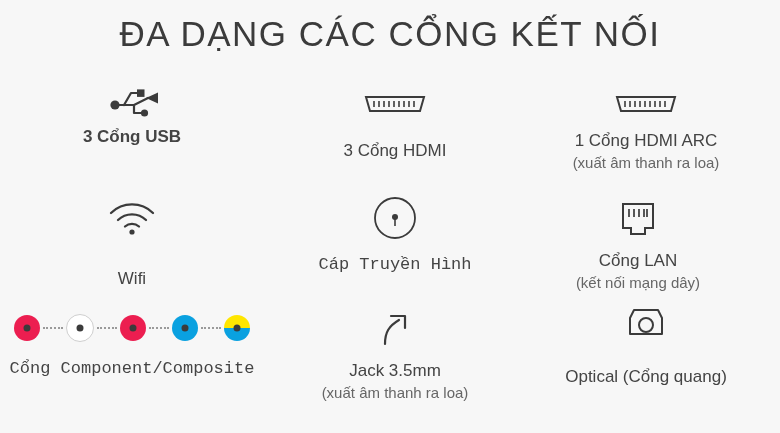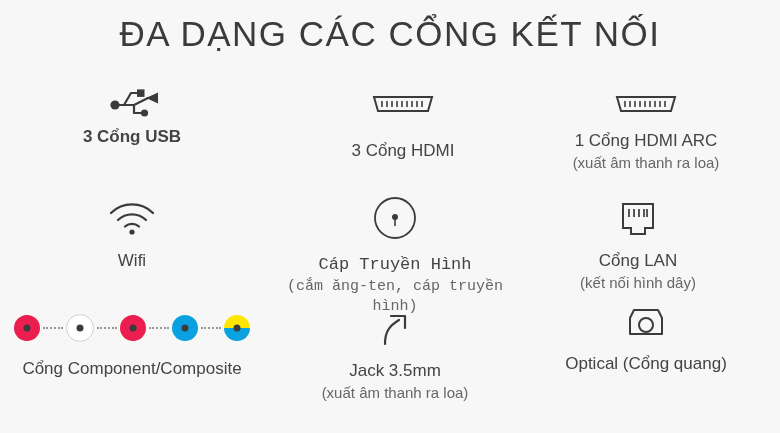--- a/index.html
+++ b/index.html
@@ -47,26 +47,26 @@
   }
   .sub {
     font-size: 15px;
     color: #666;
     line-height: 1.3;
     margin-top: 2px;
   }
 
   
   #cell-usb      { top: 78px;  left: 2px; font-weight: bold; }
-  #cell-hdmi     { top: 82px;  left: 273px; }
+  #cell-hdmi     { top: 82px;  left: 265px; }
   #cell-hdmiarc  { top: 82px;  left: 516px; }
   #cell-wifi     { top: 196px; left: 2px; }
   #cell-cable    { top: 190px; left: 265px; font-family: Liberation Mono, monospace; }
   #cell-lan      { top: 194px; left: 508px; }
-  #cell-component{ top: 306px; left: 2px; }
+  #cell-component{ top: 306px; left: 2px; font-family: Liberation Mono, monospace; }
   #cell-jack     { top: 306px; left: 265px; }
   #cell-optical  { top: 298px; left: 516px; }
 
   svg { display: block; }
 
   
   .comp-row {
     display: flex;
     align-items: center;
     justify-content: center;
@@ -171,50 +171,49 @@
   <div class="icon-wrap">
     <svg width="54" height="36" viewBox="0 0 54 36">
       <g fill="none" stroke="#3b3b3b" stroke-width="2.3" stroke-linecap="round">
         <path d="M6 13 A30 30 0 0 1 48 13"></path>
         <path d="M13 20 A20 20 0 0 1 41 20"></path>
         <path d="M20 26.5 A10.5 10.5 0 0 1 34 26.5"></path>
       </g>
       <circle cx="27" cy="32" r="2.6" fill="#3b3b3b"></circle>
     </svg>
   </div>
-  <div class="label" style="margin-top:10px">Wifi</div>
+  <div class="label" style="margin-top:28px">Wifi</div>
 </div>
 
 <div class="cell" id="cell-cable">
   <div class="icon-wrap" style="height:56px">
     <svg width="52" height="52" viewBox="0 0 52 52">
       <circle cx="26" cy="26" r="20" fill="none" stroke="#3b3b3b" stroke-width="1.8"></circle>
       <circle cx="26" cy="25" r="3" fill="#3b3b3b"></circle>
       <line x1="26" y1="26" x2="26" y2="34" stroke="#3b3b3b" stroke-width="1.6"></line>
     </svg>
   </div>
   <div class="label" style="margin-top:8px">Cáp Truyền Hình</div>
-  <div class="sub">(cắm ăng-ten, cáp truyền hình)</div>
 </div>
 
 <div class="cell" id="cell-lan">
   <div class="icon-wrap" style="height:50px">
     <svg width="46" height="42" viewBox="0 0 46 42">
       <path d="M8 6 H38 V30 H30 V36 H16 V30 H8 Z" fill="none" stroke="#3b3b3b" stroke-width="2"></path>
       <g stroke="#3b3b3b" stroke-width="1.7">
         <line x1="14" y1="11" x2="14" y2="19"></line>
         <line x1="19" y1="11" x2="19" y2="19"></line>
         <line x1="24" y1="11" x2="24" y2="19"></line>
         <line x1="29" y1="11" x2="29" y2="19"></line>
         <line x1="32" y1="11" x2="32" y2="19"></line>
       </g>
     </svg>
   </div>
   <div class="label" style="margin-top:6px">Cổng LAN</div>
-  <div class="sub">(kết nối hình dây)</div>
+  <div class="sub">(kết nối mạng dây)</div>
 </div>
 
 <div class="cell" id="cell-component">
   <div class="comp-row">
     <span class="dot" style="background:#ec1e50"></span>
     <span class="dash"></span>
     <span class="dot white"></span>
     <span class="dash"></span>
     <span class="dot" style="background:#ec1e50"></span>
     <span class="dash"></span>
@@ -238,14 +237,14 @@
   <div class="sub">(xuất âm thanh ra loa)</div>
 </div>
 
 <div class="cell" id="cell-optical">
   <div class="icon-wrap" style="height:48px">
     <svg width="52" height="44" viewBox="0 0 52 44">
       <path d="M14 10 H38 L42 18 V34 H10 V18 Z" fill="none" stroke="#3b3b3b" stroke-width="2" stroke-linejoin="round"></path>
       <circle cx="26" cy="25" r="7" fill="none" stroke="#3b3b3b" stroke-width="2"></circle>
     </svg>
   </div>
-  <div class="label" style="margin-top:7px">Optical (Cổng quang)</div>
+  <div class="label" style="margin-top:20px">Optical (Cổng quang)</div>
 </div>
 
 </body></html>

